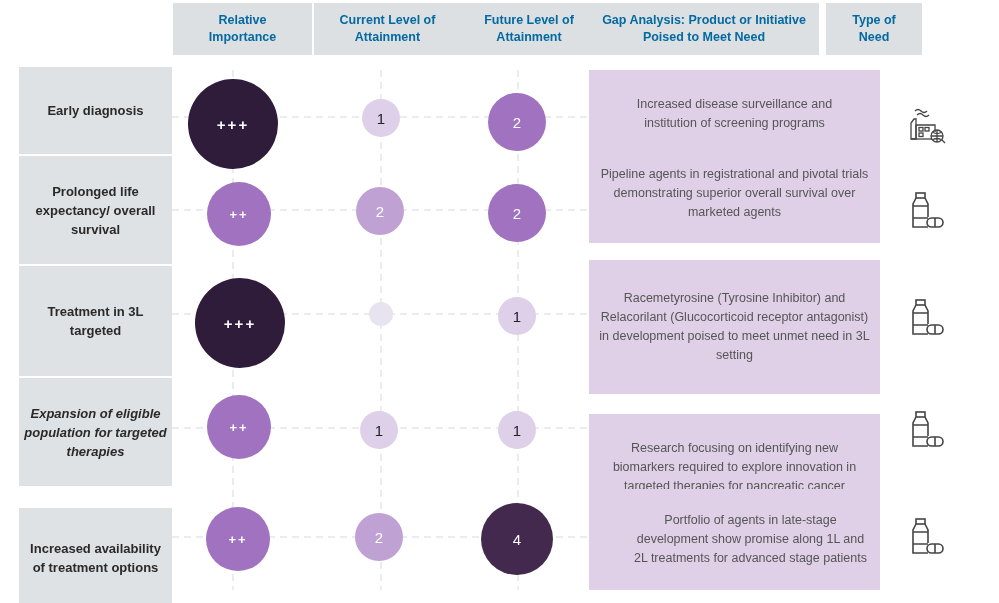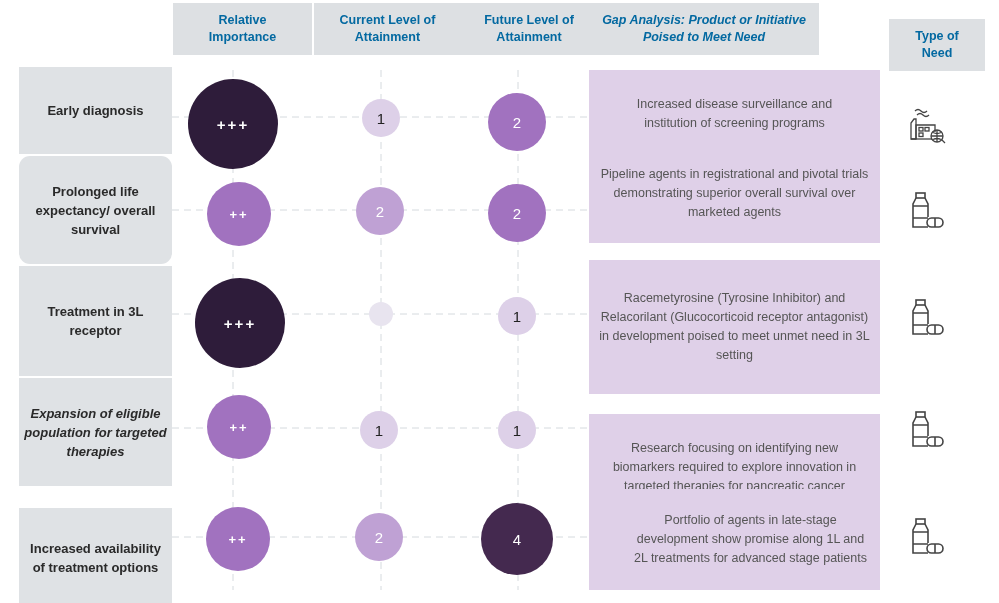--- a/index.html
+++ b/index.html
@@ -40,37 +40,37 @@
 Importance</span>
 </div>
 <div class="hdr" style="left:314px;width:147px;">
   <span style="white-space:pre-line">Current Level of
 Attainment</span>
 </div>
 <div class="hdr" style="left:449px;width:160px;">
   <span style="white-space:pre-line">Future Level of
 Attainment</span>
 </div>
-<div class="hdr" style="left:589px;width:230px;font-style:italic;">
+<div class="hdr" style="left:589px;width:230px;">
   <span style="white-space:pre-line">Gap Analysis: Product or Initiative
 Poised to Meet Need</span>
 </div>
-<div class="hdr" style="left:889px;width:96px;margin-top:16px;">
+<div class="hdr" style="left:826px;width:96px;">
   <span style="white-space:pre-line">Type of
 Need</span>
 </div>
 
 <div class="rowlabel" style="top:67px;height:87px;">
   <span>Early diagnosis</span>
 </div>
-<div class="rowlabel" style="top:156px;height:108px;border-radius:11px;">
+<div class="rowlabel" style="top:156px;height:108px;">
   <span style="padding:0 8px">Prolonged life expectancy/ overall survival</span>
 </div>
 <div class="rowlabel" style="top:266px;height:110px;">
-  <span style="padding:0 14px">Treatment in 3L receptor</span>
+  <span style="padding:0 14px">Treatment in 3L targeted</span>
 </div>
 <div class="rowlabel" style="top:378px;height:108px;font-style:italic;">
   <span>Expansion of eligible population for targeted therapies</span>
 </div>
 <div class="rowlabel" style="top:508px;height:99px;">
   <span style="padding:0 6px">Increased availability of treatment options</span>
 </div>
 
 <div class="gap" style="top:70px;height:87px;">
   <span style="padding:0 20px">Increased disease surveillance and institution of screening programs</span>

